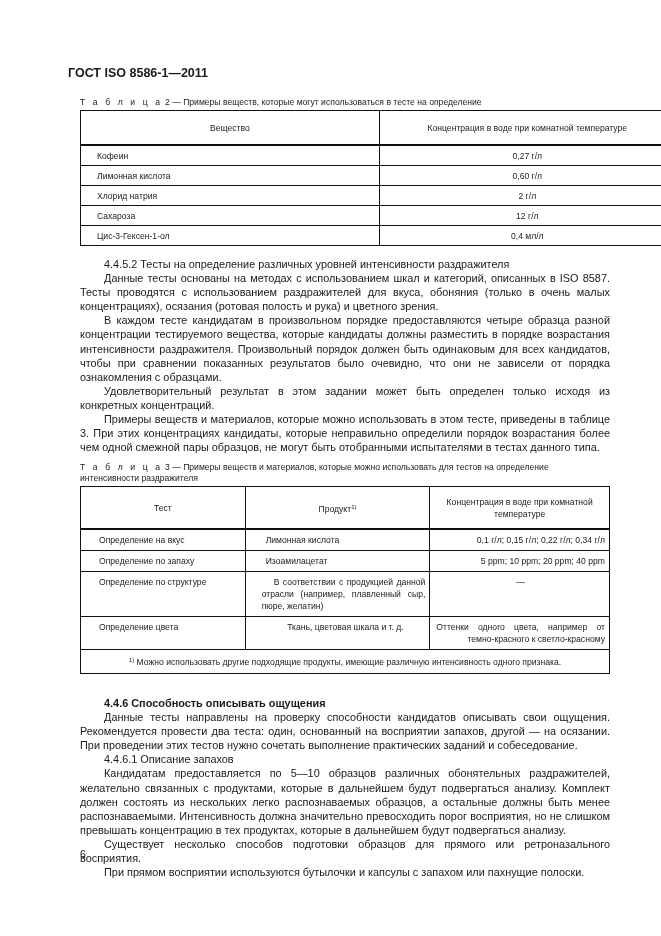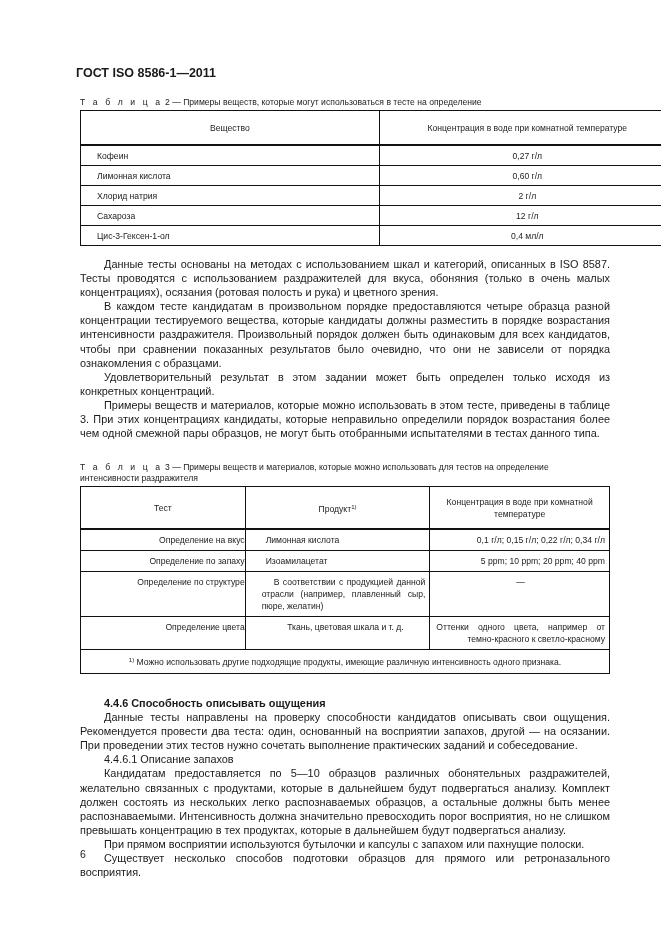--- a/index.html
+++ b/index.html
@@ -10,21 +10,21 @@
     body {
       width: 661px;
       height: 936px;
       position: relative;
       overflow: hidden;
       font-family: "Liberation Sans", sans-serif;
       color: #1a1a1a;
     }
     .page-header {
       position: absolute;
-      left: 76px;
+      left: 68px;
       top: 66px;
       font-size: 12.5px;
       font-weight: bold;
       letter-spacing: 0;
     }
     .table-caption {
       position: absolute;
       left: 80px;
       font-size: 8.6px;
       line-height: 11px;
@@ -62,21 +62,21 @@
       left: 80px;
       top: 486px;
       width: 530px;
       border-radius: 25px;
     }
     #t3 th { height: 41px; text-align: center; line-height: 12px; }
     #t3 td { vertical-align: top; line-height: 12px; }
     #t3 col.a { width: 165px; }
     #t3 col.b { width: 185px; }
     #t3 col.c { width: 180px; }
-    #t3 td.c1 { padding: 4px 0 4px 18px; text-align: right; }
+    #t3 td.c1 { padding: 4px 0 4px 18px; }
     #t3 td.c2 { padding: 4px 4px 4px 20px; }
     #t3 td.c3 { padding: 4px 4px 4px 6px; text-align: right; }
     #t3 td.c3.center { text-align: center; }
     #t3 td.c2.just { text-align: justify; text-indent: 12px; padding-left: 16px; }
     #t3 td.c2.center { text-align: center; padding-left: 20px; margin-left: 12px; }
     #t3 td.c3.just { text-align: justify; text-align-last: right; }
     #t3 td.foot {
       padding: 4px 0 5px 0;
       text-align: center;
       font-size: 8.6px;
@@ -146,20 +146,21 @@
       <td class="c2">12 г/л</td>
     </tr>
     <tr>
       <td class="c1">Цис-3-Гексен-1-ол</td>
       <td class="c2">0,4 мл/л</td>
     </tr>
   </tbody>
 </table>
 
 <div class="body-text" style="top:257px;">
+  <p class="heading">4.4.5.2 Тесты на определение различных уровней интенсивности раздражителя</p>
   <p>Данные тесты основаны на методах с использованием шкал и категорий, описанных в ISO 8587. Тесты проводятся с использованием раздражителей для вкуса, обоняния (только в очень малых концентрациях), осязания (ротовая полость и рука) и цветного зрения.</p>
   <p>В каждом тесте кандидатам в произвольном порядке предоставляются четыре образца разной концентрации тестируемого вещества, которые кандидаты должны разместить в порядке возрастания интенсивности раздражителя. Произвольный порядок должен быть одинаковым для всех кандидатов, чтобы при сравнении показанных результатов было очевидно, что они не зависели от порядка ознакомления с образцами.</p>
   <p>Удовлетворительный результат в этом задании может быть определен только исходя из конкретных концентраций.</p>
   <p>Примеры веществ и материалов, которые можно использовать в этом тесте, приведены в таблице 3. При этих концентрациях кандидаты, которые неправильно определили порядок возрастания более чем одной смежной пары образцов, не могут быть отобранными испытателями в тестах данного типа.</p>
 </div>
 
 <div class="table-caption" style="top:462px; width:530px;">
   <span class="spaced">Т а б л и ц а</span><span>  3 — Примеры веществ и материалов, которые можно использовать для тестов на определение интенсивности раздражителя</span>
 </div>
 
@@ -201,17 +202,17 @@
       <td class="foot" colspan="3"><sup>1)</sup><span> Можно использовать другие подходящие продукты, имеющие различную интенсивность одного признака.</span></td>
     </tr>
   </tbody>
 </table>
 
 <div class="body-text" style="top:696px;">
   <p class="heading bold">4.4.6 Способность описывать ощущения</p>
   <p>Данные тесты направлены на проверку способности кандидатов описывать свои ощущения. Рекомендуется провести два теста: один, основанный на восприятии запахов, другой — на осязании. При проведении этих тестов нужно сочетать выполнение практических заданий и собеседование.</p>
   <p class="heading">4.4.6.1 Описание запахов</p>
   <p>Кандидатам предоставляется по 5—10 образцов различных обонятельных раздражителей, желательно связанных с продуктами, которые в дальнейшем будут подвергаться анализу. Комплект должен состоять из нескольких легко распознаваемых образцов, а остальные должны быть менее распознаваемыми. Интенсивность должна значительно превосходить порог восприятия, но не слишком превышать концентрацию в тех продуктах, которые в дальнейшем будут подвергаться анализу.</p>
+  <p>Существует несколько способов подготовки образцов для прямого или ретроназального восприятия.</p>
   <p>При прямом восприятии используются бутылочки и капсулы с запахом или пахнущие полоски.</p>
-  <p>Существует несколько способов подготовки образцов для прямого или ретроназального восприятия.</p>
 </div>
 
 <div class="page-number">6</div>
 
 </body></html>

